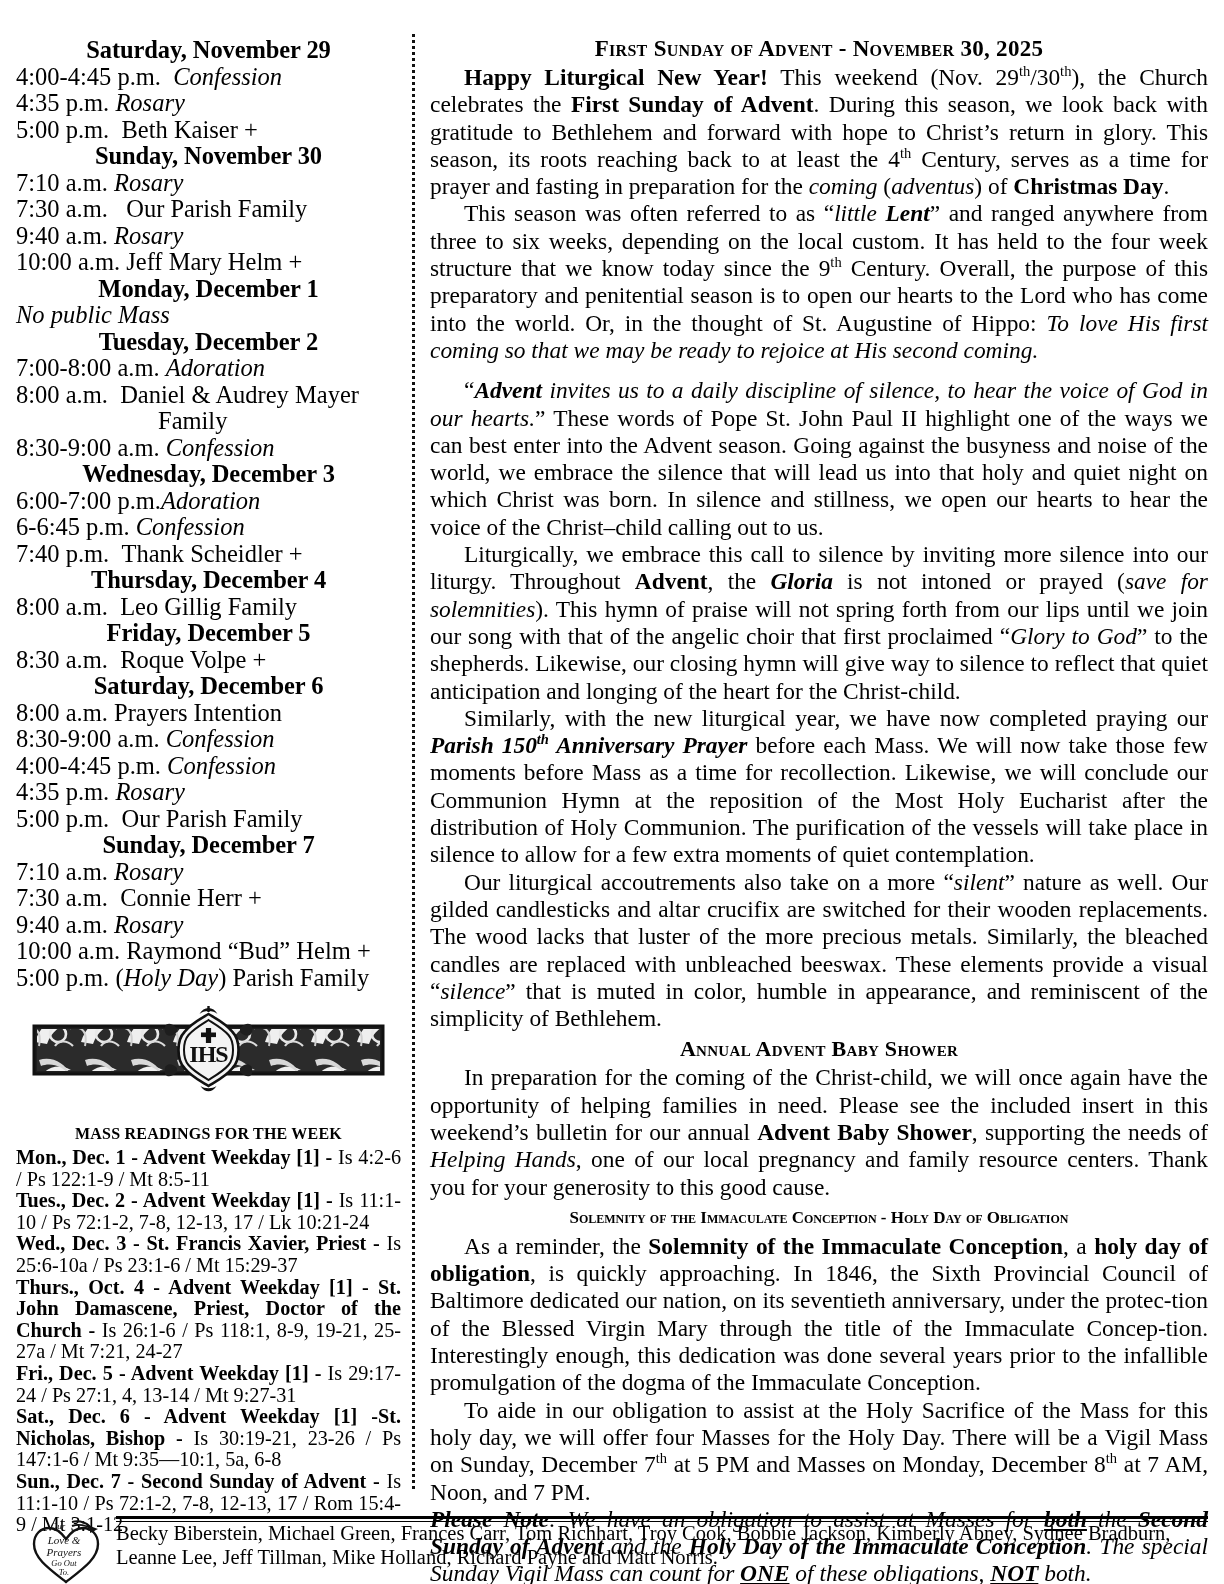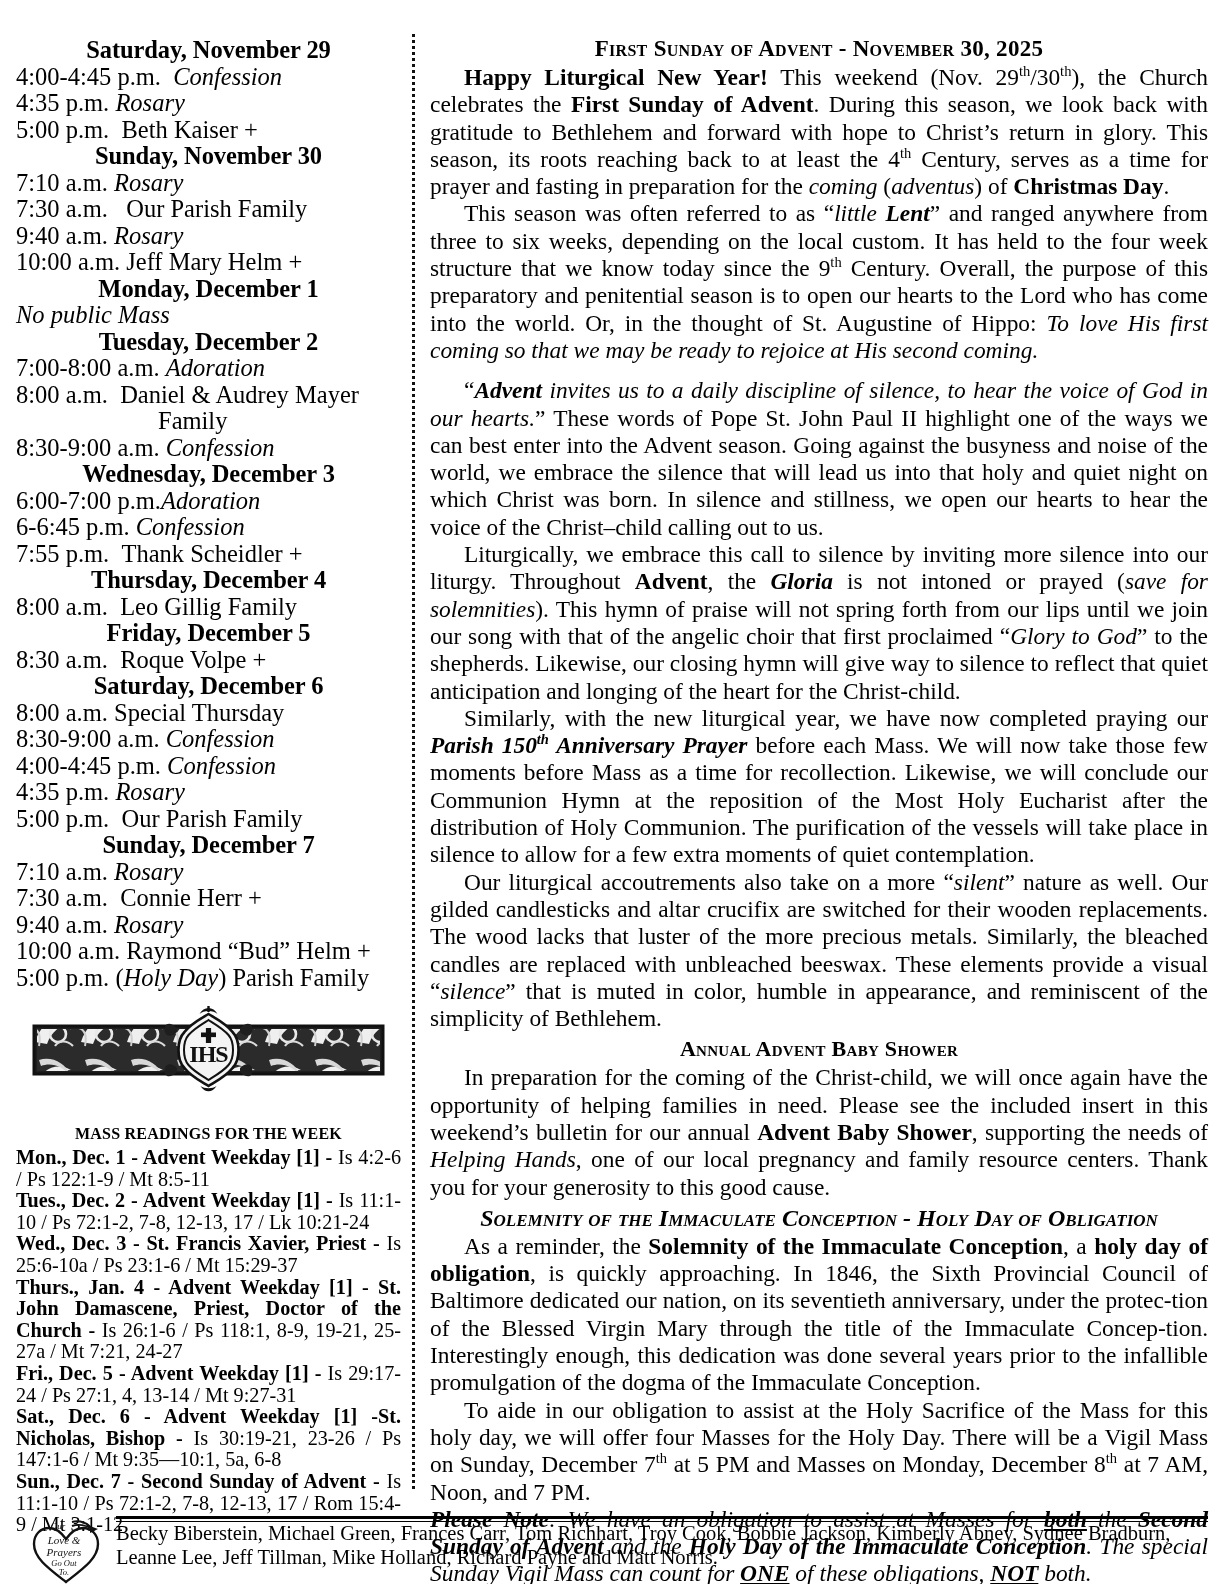--- a/index.html
+++ b/index.html
@@ -105,23 +105,22 @@
     line-height: 26px;
     margin: 0 0 2px 0;
     font-variant: small-caps;
     letter-spacing: 0.3px;
   }
   .art-head.sub {
     margin-top: 4px;
     font-size: 22px;
   }
   .art-head.wide {
-    font-size: 24px;
+    font-size: 17px;
     letter-spacing: 0px;
-    font-style: italic;
   }
   .para {
     font-size: 23.4px;
     line-height: 27.3px;
     text-align: justify;
     text-indent: 34px;
     margin: 0;
     padding: 0;
     -webkit-hyphens: none;
     hyphens: none;
@@ -198,30 +197,30 @@
 
       <p class="sched-day">Tuesday, December 2</p>
       <p class="sched-line"><span>7:00-8:00 a.m.</span> <span class="it">Adoration</span></p>
       <p class="sched-line"><span>8:00 a.m.</span> &nbsp;<span>Daniel &amp; Audrey Mayer</span></p>
       <p class="sched-cont">Family</p>
       <p class="sched-line"><span>8:30-9:00 a.m.</span> <span class="it">Confession</span></p>
 
       <p class="sched-day">Wednesday, December 3</p>
       <p class="sched-line"><span>6:00-7:00 p.m.</span><span class="it">Adoration</span></p>
       <p class="sched-line"><span>6-6:45 p.m.</span> <span class="it">Confession</span></p>
-      <p class="sched-line"><span>7:55 p.m.</span> &nbsp;<span>Thank Scheidler +</span></p>
+      <p class="sched-line"><span>7:40 p.m.</span> &nbsp;<span>Thank Scheidler +</span></p>
 
       <p class="sched-day">Thursday, December 4</p>
       <p class="sched-line"><span>8:00 a.m.</span> &nbsp;<span>Leo Gillig Family</span></p>
 
       <p class="sched-day">Friday, December 5</p>
       <p class="sched-line"><span>8:30 a.m.</span> &nbsp;<span>Roque Volpe +</span></p>
 
       <p class="sched-day">Saturday, December 6</p>
-      <p class="sched-line"><span>8:00 a.m.</span> <span>Special Thursday</span></p>
+      <p class="sched-line"><span>8:00 a.m.</span> <span>Prayers Intention</span></p>
       <p class="sched-line"><span>8:30-9:00 a.m.</span> <span class="it">Confession</span></p>
       <p class="sched-line"><span>4:00-4:45 p.m.</span> <span class="it">Confession</span></p>
       <p class="sched-line"><span>4:35 p.m.</span> <span class="it">Rosary</span></p>
       <p class="sched-line"><span>5:00 p.m.</span> &nbsp;<span>Our Parish Family</span></p>
 
       <p class="sched-day">Sunday, December 7</p>
       <p class="sched-line"><span>7:10 a.m.</span> <span class="it">Rosary</span></p>
       <p class="sched-line"><span>7:30 a.m.</span> &nbsp;<span>Connie Herr +</span></p>
       <p class="sched-line"><span>9:40 a.m.</span> <span class="it">Rosary</span></p>
       <p class="sched-line"><span>10:00 a.m.</span> <span>Raymond “Bud” Helm +</span></p>
@@ -267,21 +266,21 @@
         <path d="M209,66 C217,74 223,70 221,62 C219,56 213,58 209,62 Z" fill="#1e1e1e"></path>
       </svg>
     </div>
 
     <div>
       <p class="readings-title">MASS READINGS FOR THE WEEK</p>
 
       <p class="reading-item"><b>Mon., Dec. 1 - Advent Weekday [1] -</b> <span>Is 4:2-6 / Ps 122:1-9 / Mt 8:5-11</span></p>
       <p class="reading-item"><b>Tues., Dec. 2 - Advent Weekday [1] -</b> <span>Is 11:1-10 / Ps 72:1-2, 7-8, 12-13, 17 / Lk 10:21-24</span></p>
       <p class="reading-item"><b>Wed., Dec. 3 - St. Francis Xavier, Priest -</b> <span>Is 25:6-10a / Ps 23:1-6 / Mt 15:29-37</span></p>
-      <p class="reading-item"><b>Thurs., Jan. 4 - Advent Weekday [1] - St. John Damascene, Priest, Doctor of the Church -</b> <span>Is 26:1-6 / Ps 118:1, 8-9, 19-21, 25-27a / Mt 7:21, 24-27</span></p>
+      <p class="reading-item"><b>Thurs., Oct. 4 - Advent Weekday [1] - St. John Damascene, Priest, Doctor of the Church -</b> <span>Is 26:1-6 / Ps 118:1, 8-9, 19-21, 25-27a / Mt 7:21, 24-27</span></p>
       <p class="reading-item"><b>Fri., Dec. 5 - Advent Weekday [1] -</b> <span>Is 29:17-24 / Ps 27:1, 4, 13-14 / Mt 9:27-31</span></p>
       <p class="reading-item"><b>Sat., Dec. 6 - Advent Weekday [1] -St. Nicholas, Bishop -</b> <span>Is 30:19-21, 23-26 / Ps 147:1-6 / Mt 9:35—10:1, 5a, 6-8</span></p>
       <p class="reading-item"><b>Sun., Dec. 7 - Second Sunday of Advent -</b> <span>Is 11:1-10 / Ps 72:1-2, 7-8, 12-13, 17 / Rom 15:4-9 / Mt 3:1-12</span></p>
     </div>
 
   </div>
 
   <div class="right-col">
 
     <p class="art-head">First Sunday of Advent - November 30, 2025</p>

